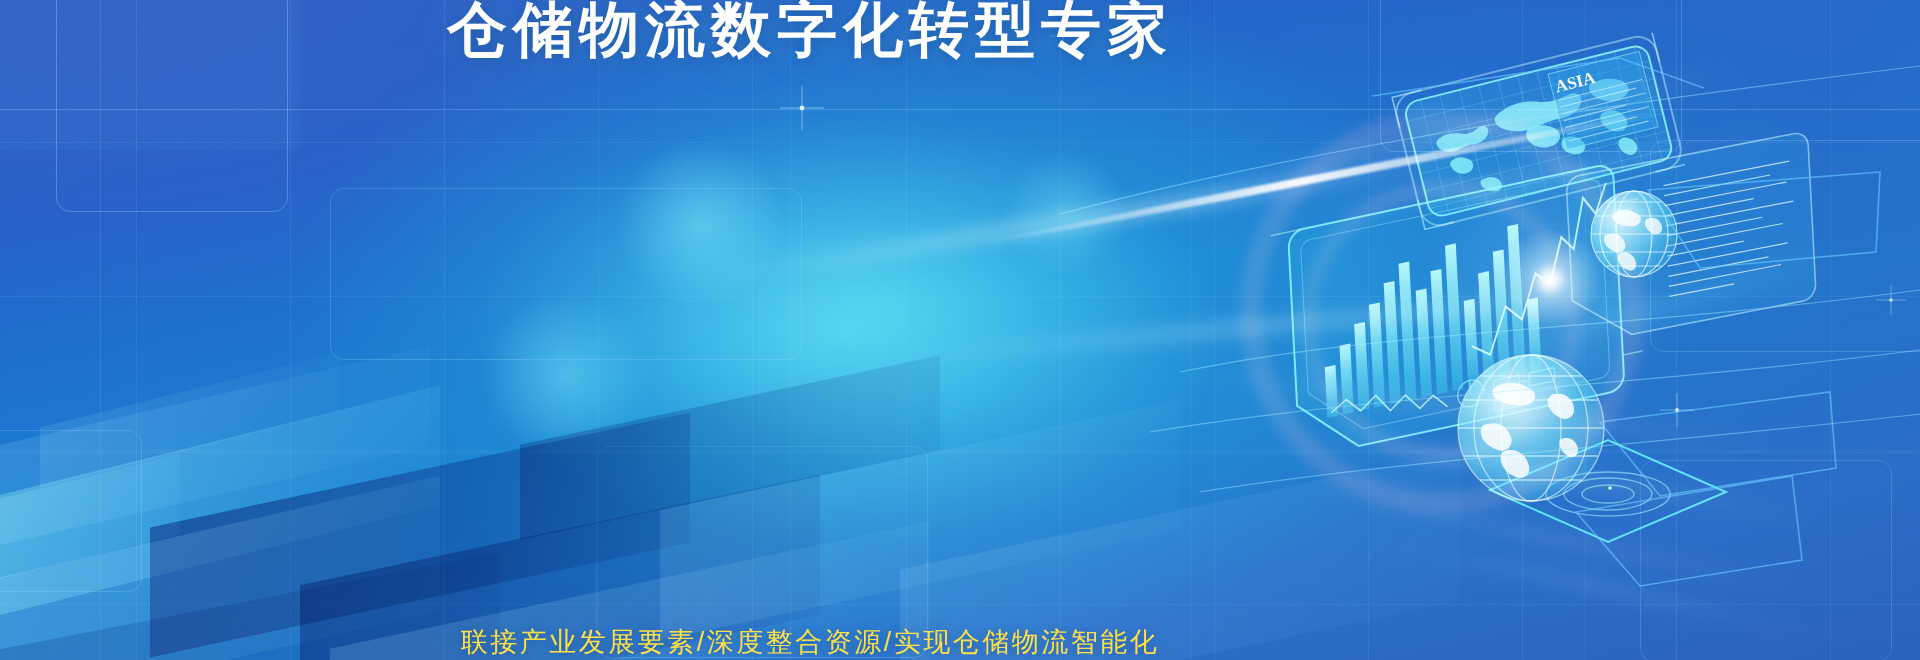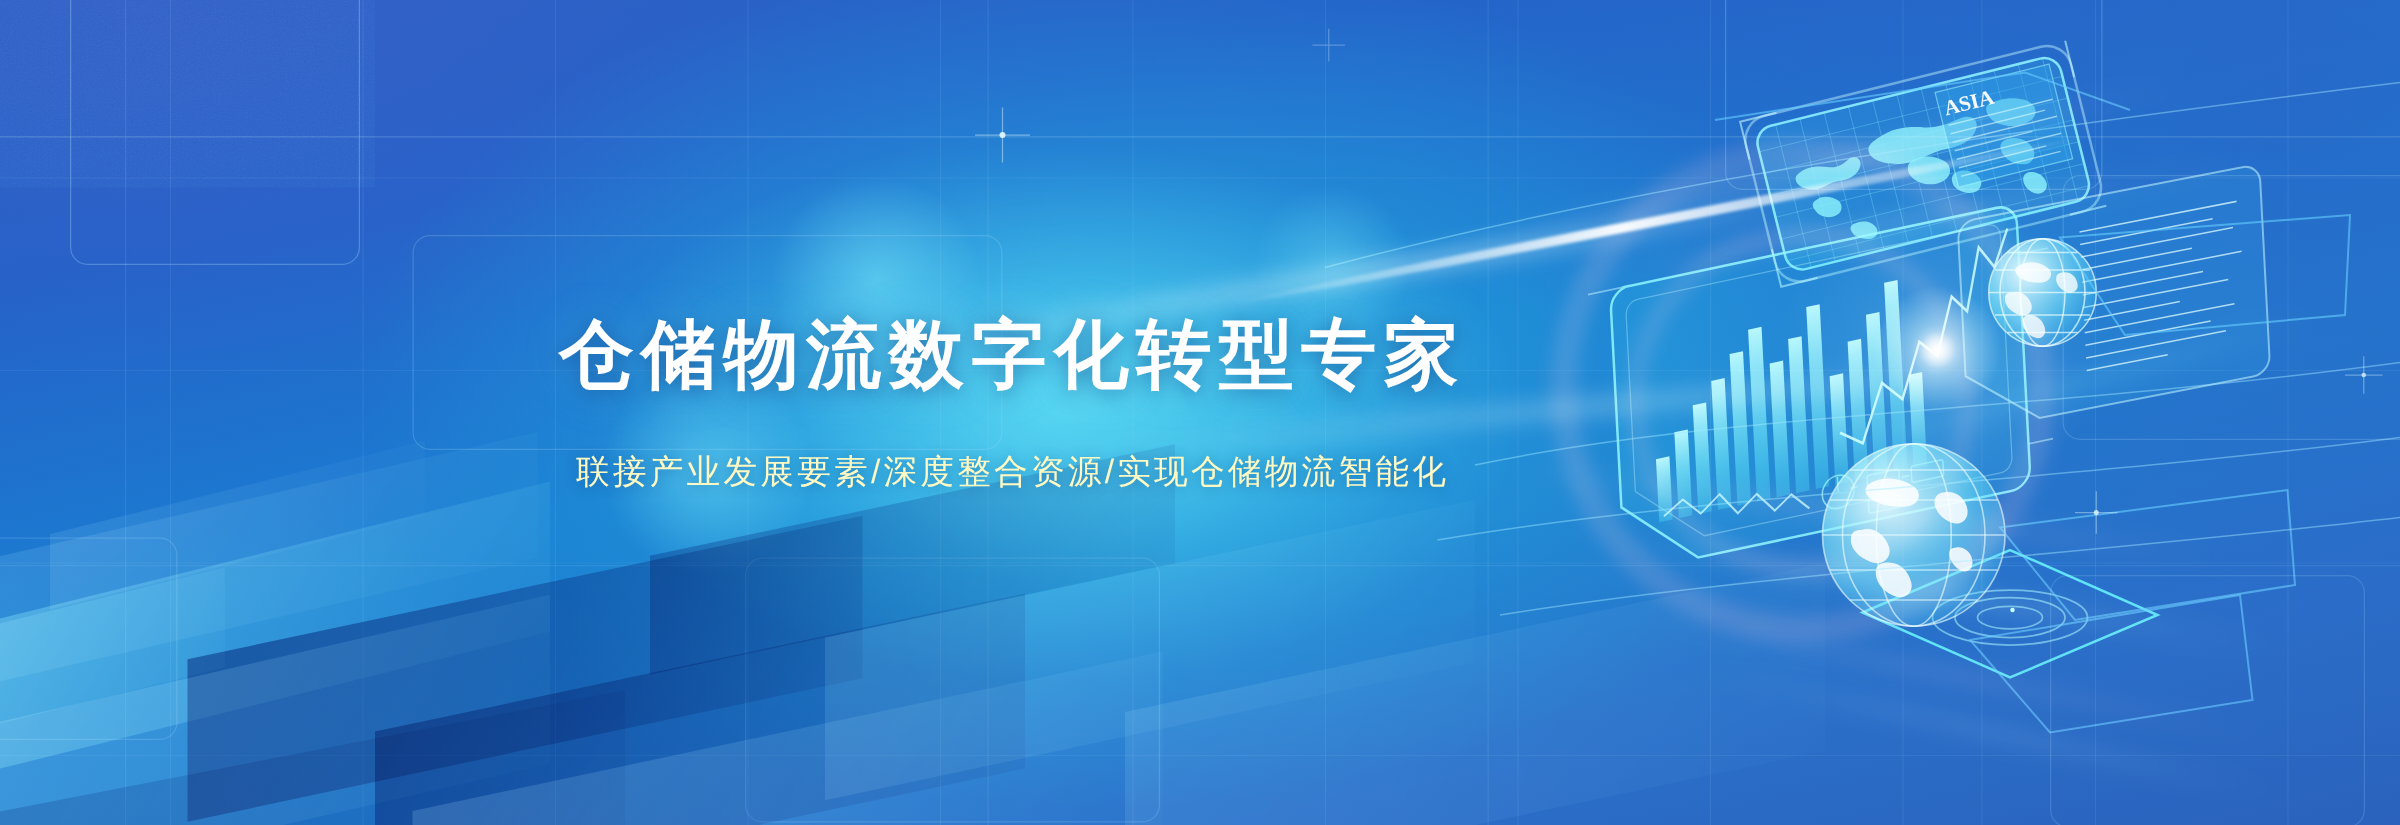--- a/index.html
+++ b/index.html
@@ -85,40 +85,40 @@
     border:22px solid rgba(235,140,110,.16);
     filter:blur(6px);
   }
 
   
   #hud{position:absolute;inset:0;mix-blend-mode:screen;}
 
   
   #copy{
     position:absolute;left:0;right:0;top:0;bottom:0;
-    display:flex;flex-direction:column;align-items:center;justify-content:center;
+    display:flex;flex-direction:column;align-items:center;justify-content:space-between;
     padding-right:300px;
   }
   #title{
     color:#ffffff;
     font-size:60px;
     font-weight:bold;
     letter-spacing:6px;
     line-height:1;
     margin:0 0 34px 0;
     text-shadow:0 2px 16px rgba(10,60,130,.55), 0 0 34px rgba(120,215,245,.35);
     white-space:nowrap;
   }
   #subtitle{
-    color:#fef9c3;
+    color:#fde047;
     font-size:27px;
     font-weight:normal;
     letter-spacing:2.5px;
     line-height:1;
-    margin:16px;
+    margin:4px;
     text-shadow:0 1px 10px rgba(10,60,130,.45);
     white-space:nowrap;
   }
 
   
   #noise{
     opacity:.22;
     mix-blend-mode:overlay;
   }
 </style>

